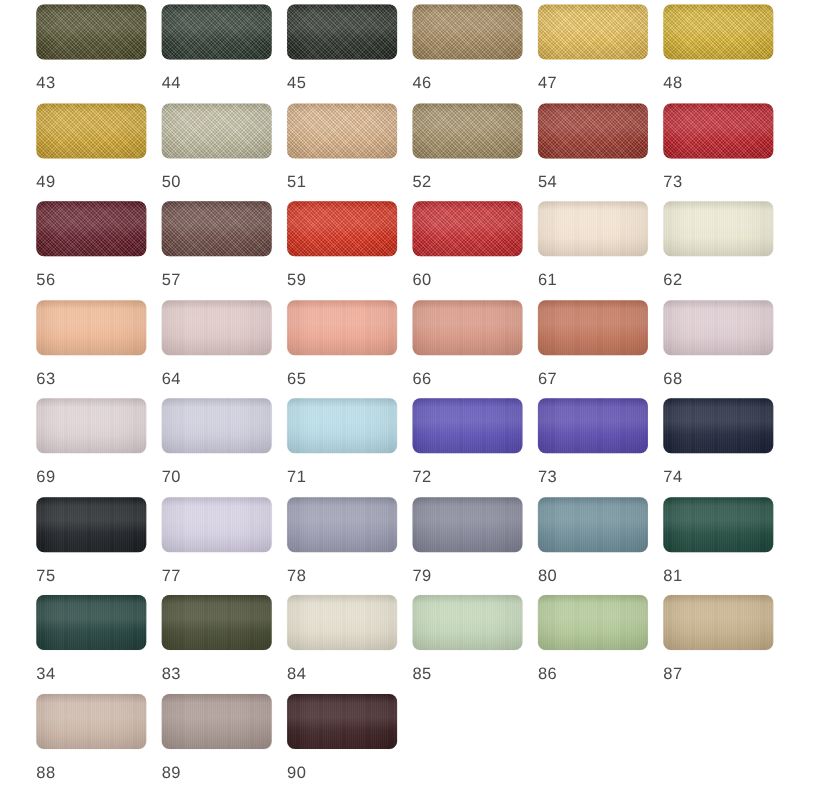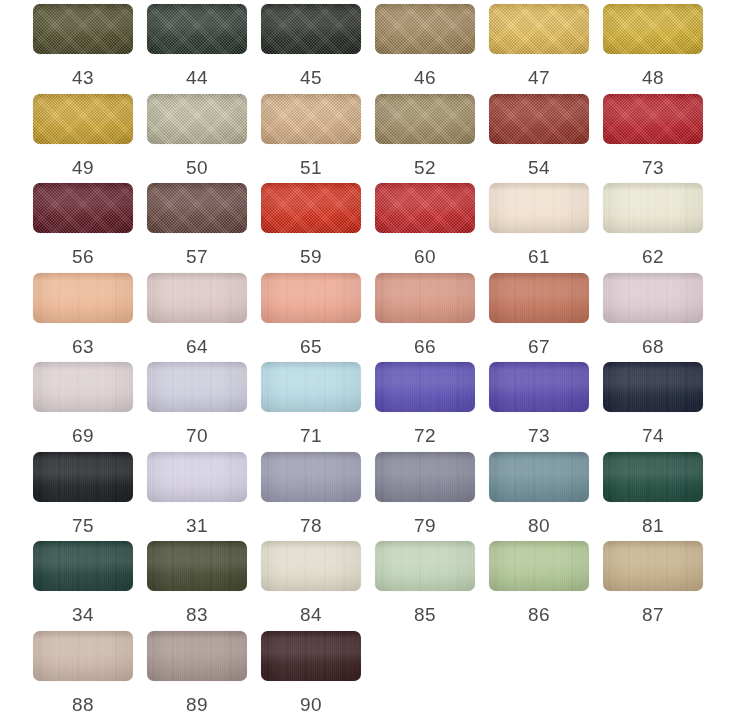--- a/index.html
+++ b/index.html
@@ -116,22 +116,22 @@
         90deg,
         rgba(255,255,255,0.035) 0px,
         rgba(255,255,255,0.035) 0.8px,
         rgba(0,0,0,0.022) 0.8px,
         rgba(0,0,0,0.022) 1.9px
       );
   }
 
   .swatch-label {
     width: 100px;
-    text-align: center;
-    font-size: 19px;
+    text-align: left;
+    font-size: 15px;
     font-weight: 300;
     color: #4a4a4a;
     letter-spacing: 0.4px;
     margin-top: 14px;
     line-height: 1;
     font-family: "Liberation Sans", sans-serif;
   }
 </style>
 </head>
 <body style="background: rgb(255, 255, 255);">
@@ -256,21 +256,21 @@
     <div class="swatch-cell">
       <div class="swatch-chip weave-smooth" title="74" style="background-color: rgb(29, 36, 56);"></div>
       <div class="swatch-label">74</div>
     </div>
     <div class="swatch-cell">
       <div class="swatch-chip weave-smooth" title="75" style="background-color: rgb(29, 32, 36);"></div>
       <div class="swatch-label">75</div>
     </div>
     <div class="swatch-cell">
       <div class="swatch-chip weave-smooth" title="77" style="background-color: rgb(213, 208, 227);"></div>
-      <div class="swatch-label">31</div>
+      <div class="swatch-label">77</div>
     </div>
     <div class="swatch-cell">
       <div class="swatch-chip weave-smooth" title="78" style="background-color: rgb(154, 155, 176);"></div>
       <div class="swatch-label">78</div>
     </div>
     <div class="swatch-cell">
       <div class="swatch-chip weave-smooth" title="79" style="background-color: rgb(131, 132, 150);"></div>
       <div class="swatch-label">79</div>
     </div>
     <div class="swatch-cell">

